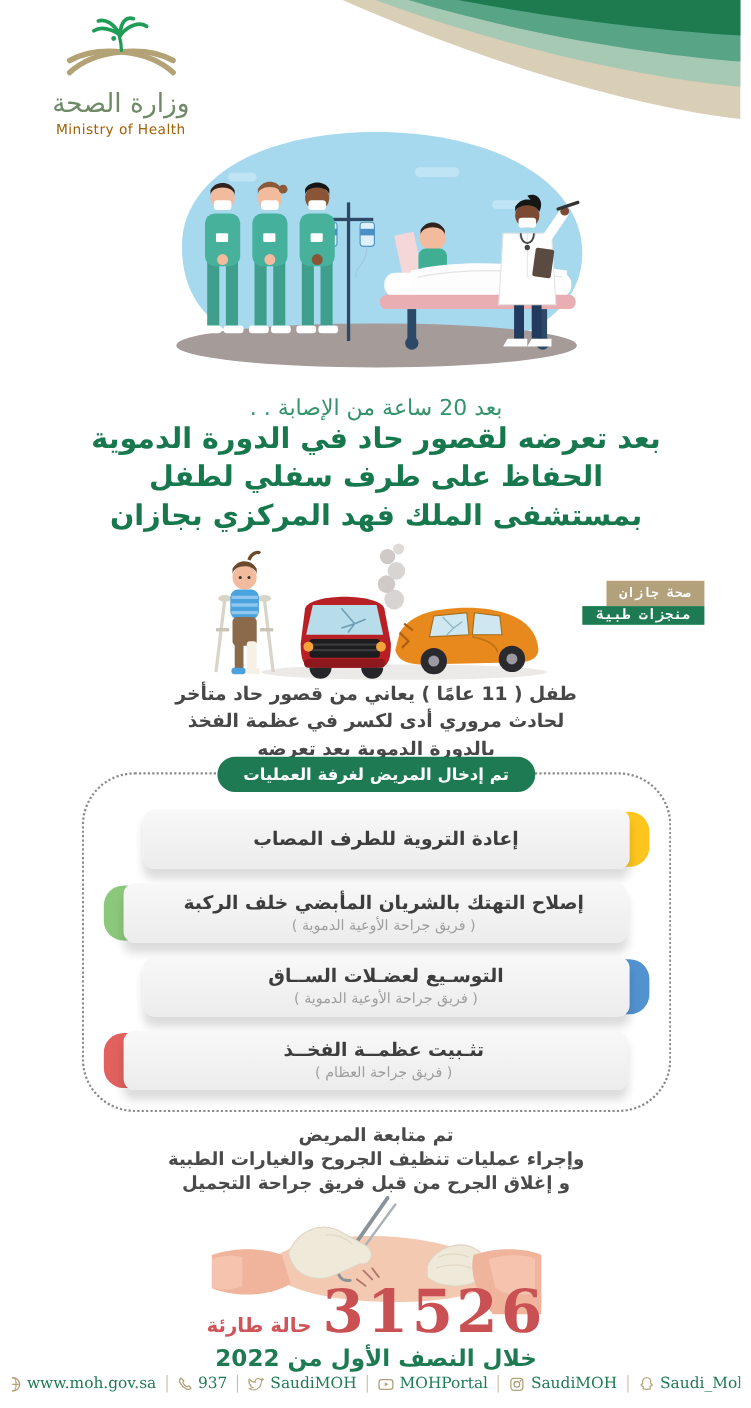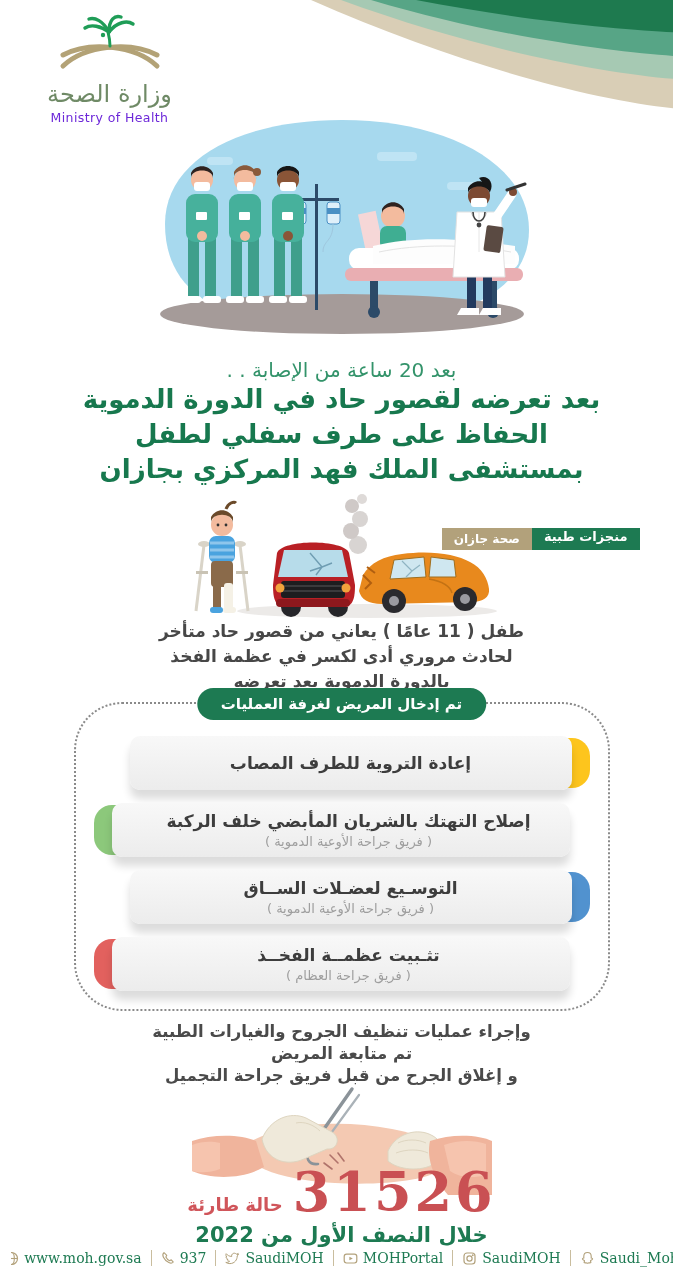--- a/index.html
+++ b/index.html
@@ -3,30 +3,30 @@
 <meta charset="utf-8">
 <style>
   html,body{margin:0;padding:0;background:#ffffff;}
   .page{width:662px;height:1280px;position:relative;overflow:hidden;background:#fff;direction:rtl;
         font-family:"DejaVu Sans","Liberation Sans",sans-serif;margin:0 auto;}
   
   .ribbon{position:absolute;top:0;left:0;width:683px;height:135px;z-index:1;pointer-events:none;}
   
   .logo{position:absolute;top:12px;left:24px;width:150px;text-align:center;z-index:2;}
   .logo .ar{font-size:24px;color:#6f8a66;margin-top:2px;}
-  .logo .en{font-size:12.5px;color:#6d28d9;letter-spacing:.4px;margin-top:2px;}
+  .logo .en{font-size:12.5px;color:#a16207;letter-spacing:.4px;margin-top:2px;}
   
   .scene{display:block;margin:112px auto 0;}
   .crash{display:block;margin:6px auto 0;}
   .surgery{display:block;margin:-4px auto 0;}
   
   .kicker{margin-top:16px;text-align:center;font-size:20px;color:#33936a;}
   .headline{text-align:center;font-weight:bold;color:#17784e;font-size:26px;line-height:35px;}
   
-  .badges{position:absolute;top:528px;right:33px;display:flex;flex-direction:row;direction:ltr;z-index:3;}
+  .badges{position:absolute;top:528px;right:33px;display:flex;flex-direction:column;align-items:flex-end;direction:ltr;z-index:3;font-family:Liberation Mono, monospace;}
   .badge{color:#fff;font-weight:bold;direction:rtl;}
   .badge.tan{font-size:12px;padding:4px 12px;}
   .badge.green{font-size:13px;padding:1px 12px;}
   
   .case,.followup{text-align:center;font-weight:bold;color:#474747;}
   .case{margin-top:0;font-size:17px;line-height:25px;}
   .followup{margin-top:10px;font-size:16.5px;line-height:22px;color:#4a4a4a;}
   
   .ops{margin:8px 63px 0;border:2px dotted #8a8a8a;border-radius:48px;position:relative;
        padding:32px 16px 18px;}
@@ -275,22 +275,22 @@
     <div class="op-row left">
       <div class="tab" style="background: rgb(226, 97, 94);"></div>
       <div class="op-card">
         <div class="op-title">تثـبيت عظمــة الفخــذ</div>
         <div class="op-team">( فريق جراحة العظام )</div>
       </div>
     </div>
   </div>
 
   <div class="followup">
+    <div>تم متابعة المريض</div>
     <div>وإجراء عمليات تنظيف الجروح والغيارات الطبية</div>
-    <div>تم متابعة المريض</div>
     <div>و إغلاق الجرح من قبل فريق جراحة التجميل</div>
   </div>
 
   <svg class="surgery" width="300" height="112" viewBox="0 0 300 112">
     <g>
       <path d="M60,58 C90,40 150,36 200,46 C240,54 260,66 250,84 C240,100 170,104 120,98 C80,93 38,78 60,58 Z" fill="#f4c9b2"></path>
       <path d="M0,58 C20,51 48,51 64,58 L72,84 C50,97 18,96 0,88 Z" fill="#f0b49c"></path>
       <path d="M0,62 C10,58 20,58 28,60 L28,86 C18,90 8,90 0,88 Z" fill="#f6c4ae"></path>
       <path d="M160,6 L118,66" stroke="#8b9399" stroke-width="3.4" stroke-linecap="round"></path>
       <path d="M167,12 L126,68" stroke="#aab2b8" stroke-width="2.2" stroke-linecap="round"></path>

